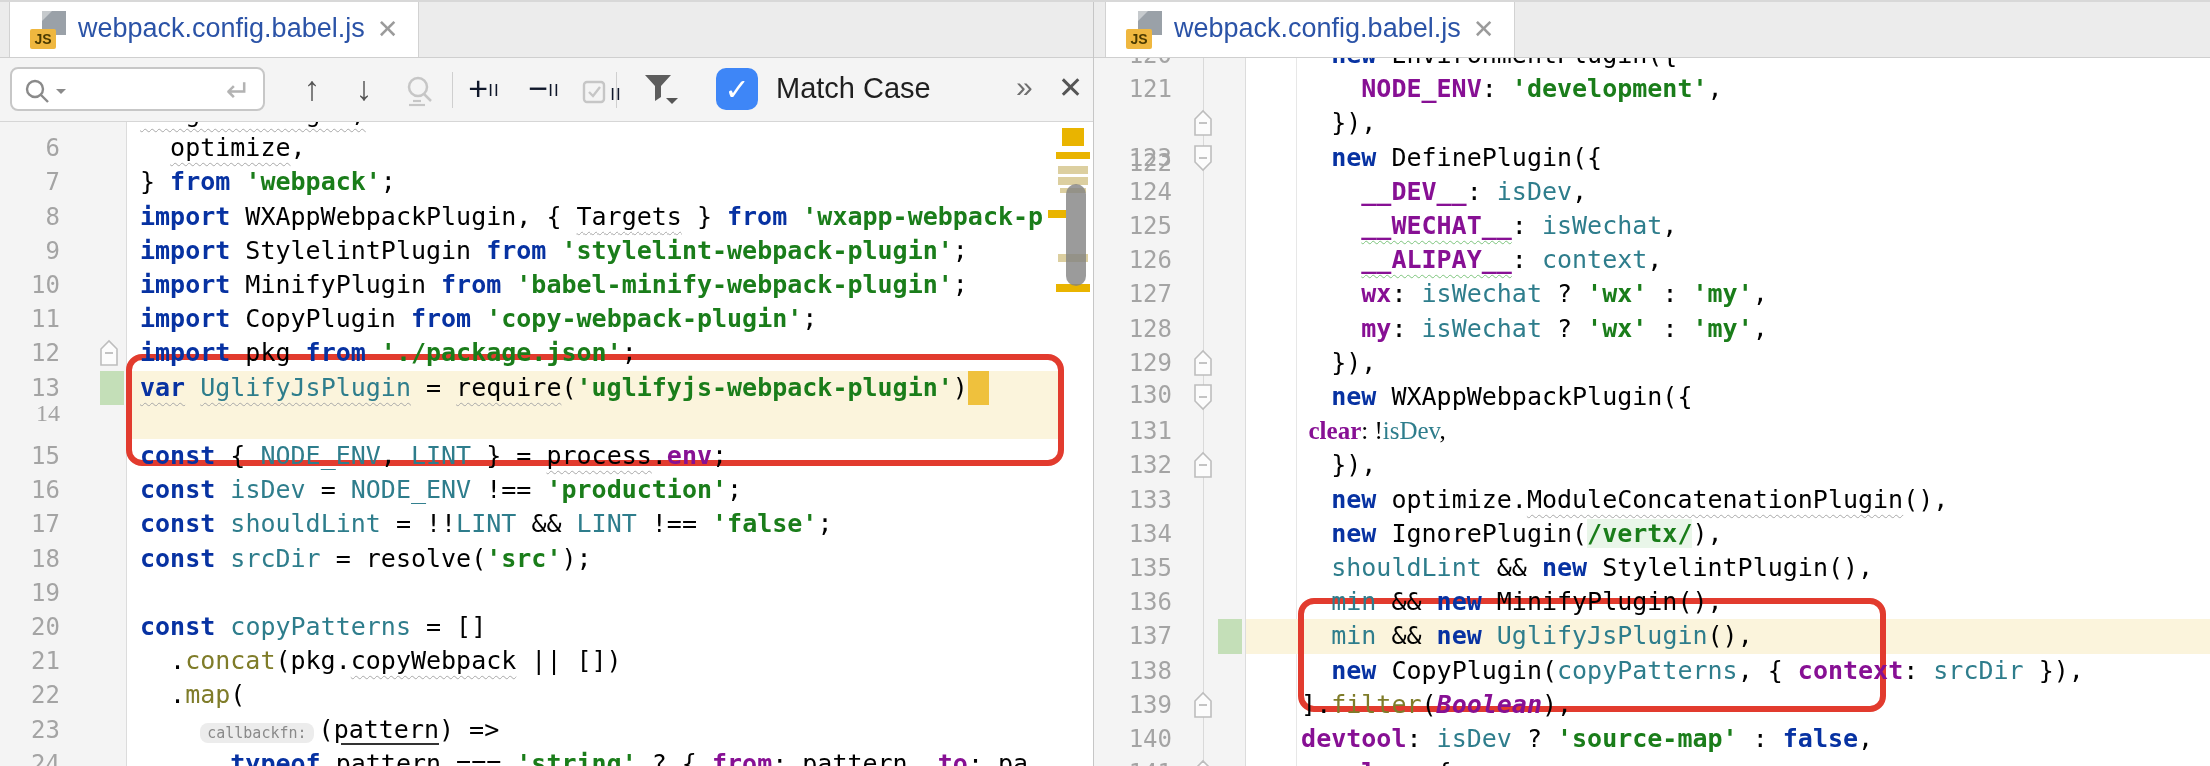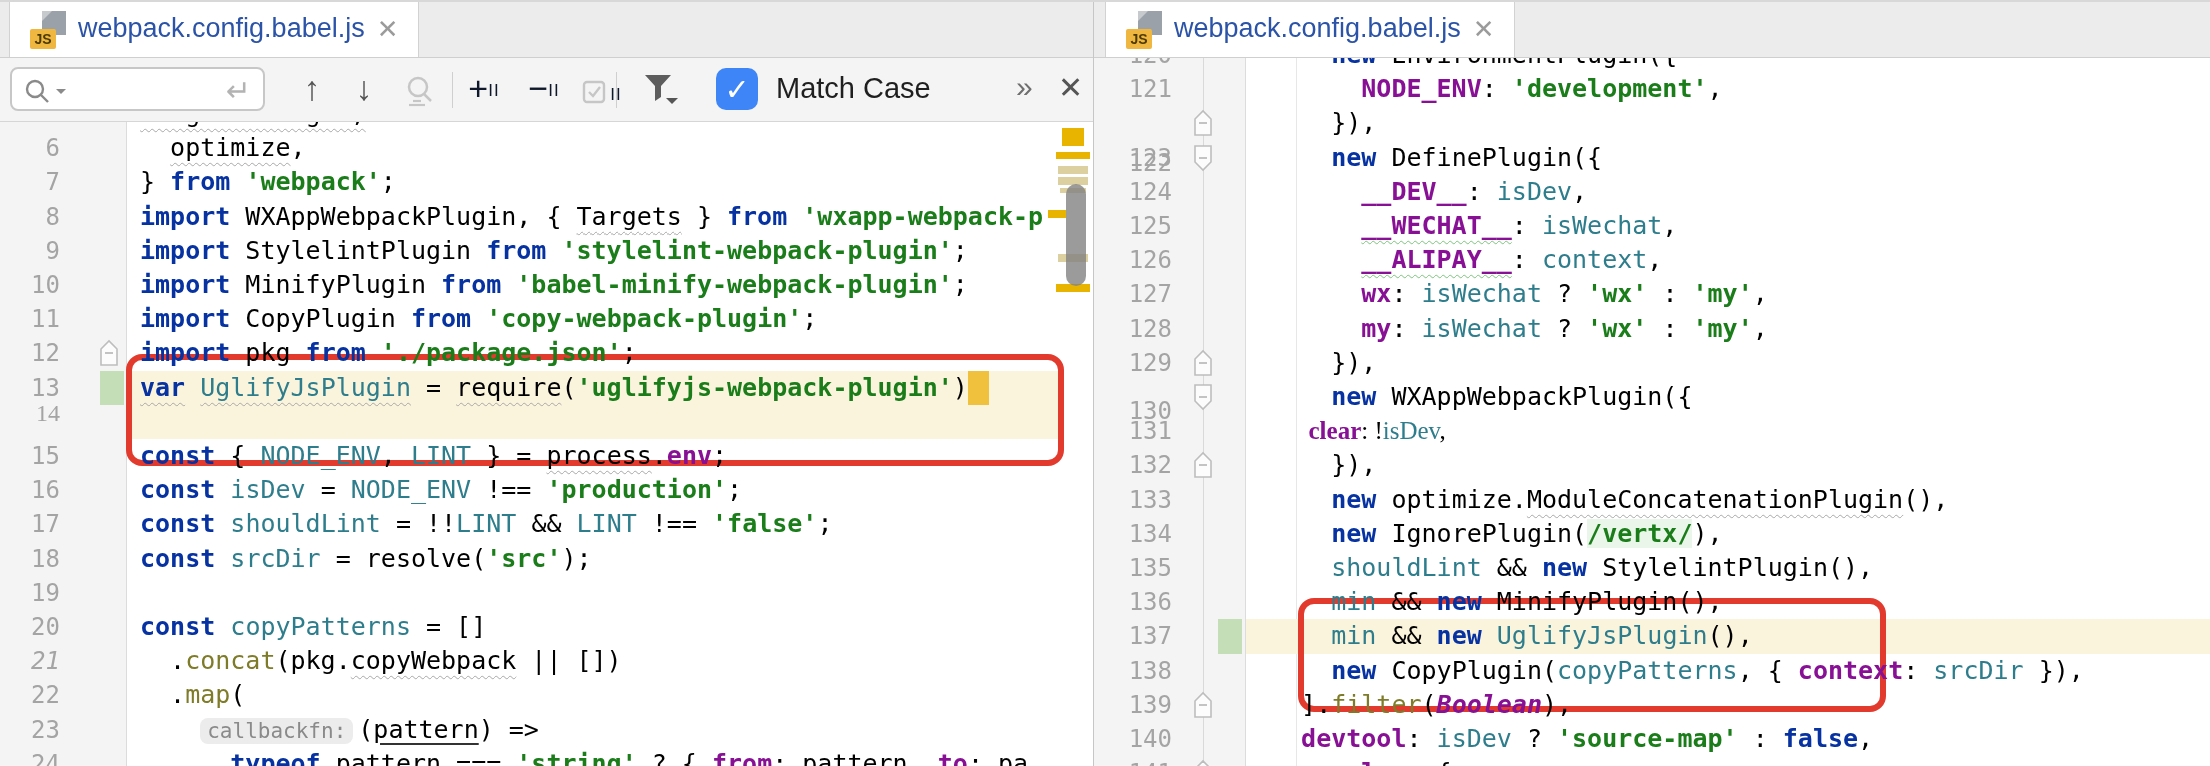--- a/index.html
+++ b/index.html
@@ -50,21 +50,21 @@
   .s{color:#1a7d1a;font-weight:bold;}
   .p{color:#871094;font-weight:bold;}
   .v{color:#2e7d8c;}
   .f{color:#7f7c29;}
   .t{color:#000;}
   .pbi{color:#871094;font-weight:bold;font-style:italic;}
   .re{color:#1a7d1a;font-weight:bold;background:#e9f6e9;}
   .w{text-decoration-line:underline;text-decoration-style:wavy;text-decoration-color:#a8a8a8;text-decoration-thickness:1px;text-underline-offset:6px;}
   .wg{text-decoration-line:underline;text-decoration-style:wavy;text-decoration-color:#7cc47c;text-decoration-thickness:1px;text-underline-offset:6px;}
   .u{text-decoration-line:underline;text-decoration-style:solid;text-decoration-color:#333;text-underline-offset:5px;margin-top:36px;}
-  .h{font-family:"DejaVu Sans Mono",monospace;font-size:21px;color:#8a8a8a;background:#ececec;border-radius:8px;padding:1px 7px;margin-right:5px;}
+  .h{font-family:"DejaVu Sans Mono",monospace;font-size:15px;color:#8a8a8a;background:#ececec;border-radius:8px;padding:1px 7px;margin-right:5px;}
   .hl-row{position:absolute;background:#fbf4dc;}
   .change-bar{position:absolute;background:#c4dfb8;}
   .fold-marker{position:absolute;}
   .fold-line{position:absolute;width:1px;background:#d9d9d9;}
   .annotation-box{position:absolute;border:6px solid #e23b2e;border-radius:16px;pointer-events:none;}
   .caret-block{position:absolute;background:#efc13d;}
   .stripe-mark{position:absolute;}
   .scroll-thumb{position:absolute;background:rgba(130,130,130,0.8);border-radius:10px;}
   #pane-divider{position:absolute;left:1093px;top:0;width:1px;height:766px;background:#c6c6c6;}
   #top-edge{position:absolute;left:0;top:0;width:2210px;height:2px;background:#d8d8d8;}
@@ -189,21 +189,21 @@
         <div class="line-num" style="left: 2px; width: 58px; top: 351.2px;">16</div>
         <div class="code-line" style="left: 140px; top: 351.2px;"><span class="tok k">const</span><span class="tok t"> </span><span class="tok v">isDev</span><span class="tok t"> = </span><span class="tok v">NODE_ENV</span><span class="tok t"> !== </span><span class="tok s">'production'</span><span class="tok t">;</span></div>
         <div class="line-num" style="left: 2px; width: 58px; top: 385.4px;">17</div>
         <div class="code-line" style="left: 140px; top: 385.4px;"><span class="tok k">const</span><span class="tok t"> </span><span class="tok v">shouldLint</span><span class="tok t"> = !!</span><span class="tok v">LINT</span><span class="tok t"> &amp;&amp; </span><span class="tok v">LINT</span><span class="tok t"> !== </span><span class="tok s">'false'</span><span class="tok t">;</span></div>
         <div class="line-num" style="left: 2px; width: 58px; top: 419.6px;">18</div>
         <div class="code-line" style="left: 140px; top: 419.6px;"><span class="tok k">const</span><span class="tok t"> </span><span class="tok v">srcDir</span><span class="tok t"> = resolve(</span><span class="tok s">'src'</span><span class="tok t">);</span></div>
         <div class="line-num" style="left: 2px; width: 58px; top: 453.8px;">19</div>
         <div class="code-line" style="left: 140px; top: 453.8px;"></div>
         <div class="line-num" style="left: 2px; width: 58px; top: 488px;">20</div>
         <div class="code-line" style="left: 140px; top: 488px;"><span class="tok k">const</span><span class="tok t"> </span><span class="tok v">copyPatterns</span><span class="tok t"> = []</span></div>
-        <div class="line-num" style="left: 2px; width: 58px; top: 522.2px; font-style: italic;">21</div>
+        <div class="line-num" style="left: 2px; width: 58px; top: 522.2px;">21</div>
         <div class="code-line" style="left: 140px; top: 522.2px;"><span class="tok t">  .</span><span class="tok f">concat</span><span class="tok t">(pkg.</span><span class="tok t w">copyWebpack</span><span class="tok t"> || [])</span></div>
         <div class="line-num" style="left: 2px; width: 58px; top: 556.4px;">22</div>
         <div class="code-line" style="left: 140px; top: 556.4px;"><span class="tok t">  .</span><span class="tok f">map</span><span class="tok t">(</span></div>
         <div class="line-num" style="left: 2px; width: 58px; top: 590.6px;">23</div>
         <div class="code-line" style="left: 140px; top: 590.6px;"><span class="tok t">    </span><span class="h">callbackfn:</span><span class="tok t">(</span><span class="tok t u">pattern</span><span class="tok t">) =&gt;</span></div>
         <div class="line-num" style="left: 2px; width: 58px; top: 624.8px;">24</div>
         <div class="code-line" style="left: 140px; top: 624.8px;"><span class="tok t">      </span><span class="tok k">typeof</span><span class="tok t"> pattern === </span><span class="tok s">'string'</span><span class="tok t"> ? { </span><span class="tok p">from</span><span class="tok t">: pattern, </span><span class="tok p">to</span><span class="tok t">: pa</span></div>
       </div>
   </div>
 
@@ -259,21 +259,21 @@
         <div class="line-num" style="left: 4px; width: 74px; top: 151px;">125</div>
         <div class="code-line" style="left: 177px; top: 151px;"><span class="tok t">      </span><span class="tok p wg">__WECHAT__</span><span class="tok t">: </span><span class="tok v">isWechat</span><span class="tok t">,</span></div>
         <div class="line-num" style="left: 4px; width: 74px; top: 185.2px;">126</div>
         <div class="code-line" style="left: 177px; top: 185.2px;"><span class="tok t">      </span><span class="tok p wg">__ALIPAY__</span><span class="tok t">: </span><span class="tok v">context</span><span class="tok t">,</span></div>
         <div class="line-num" style="left: 4px; width: 74px; top: 219.4px;">127</div>
         <div class="code-line" style="left: 177px; top: 219.4px;"><span class="tok t">      </span><span class="tok p">wx</span><span class="tok t">: </span><span class="tok v">isWechat</span><span class="tok t"> ? </span><span class="tok s">'wx'</span><span class="tok t"> : </span><span class="tok s">'my'</span><span class="tok t">,</span></div>
         <div class="line-num" style="left: 4px; width: 74px; top: 253.6px;">128</div>
         <div class="code-line" style="left: 177px; top: 253.6px;"><span class="tok t">      </span><span class="tok p">my</span><span class="tok t">: </span><span class="tok v">isWechat</span><span class="tok t"> ? </span><span class="tok s">'wx'</span><span class="tok t"> : </span><span class="tok s">'my'</span><span class="tok t">,</span></div>
         <div class="line-num" style="left: 4px; width: 74px; top: 287.8px;">129</div>
         <div class="code-line" style="left: 177px; top: 287.8px;"><span class="tok t">    }),</span></div>
-        <div class="line-num" style="left: 4px; width: 74px; top: 336px;">130</div>
+        <div class="line-num" style="left: 4px; width: 74px; top: 320px;">130</div>
         <div class="code-line" style="left: 177px; top: 322px;"><span class="tok t">    </span><span class="tok k">new</span><span class="tok t"> WXAppWebpackPlugin({</span></div>
         <div class="line-num" style="left: 4px; width: 74px; top: 356.2px;">131</div>
         <div class="code-line" style="left: 177px; top: 356.2px; font-family: Liberation Serif, serif;"><span class="tok t">      </span><span class="tok p">clear</span><span class="tok t">: !</span><span class="tok v">isDev</span><span class="tok t">,</span></div>
         <div class="line-num" style="left: 4px; width: 74px; top: 390.4px;">132</div>
         <div class="code-line" style="left: 177px; top: 390.4px;"><span class="tok t">    }),</span></div>
         <div class="line-num" style="left: 4px; width: 74px; top: 424.6px;">133</div>
         <div class="code-line" style="left: 177px; top: 424.6px;"><span class="tok t">    </span><span class="tok k">new</span><span class="tok t"> optimize.</span><span class="tok t w">ModuleConcatenationPlugin</span><span class="tok t">(),</span></div>
         <div class="line-num" style="left: 4px; width: 74px; top: 458.8px;">134</div>
         <div class="code-line" style="left: 177px; top: 458.8px;"><span class="tok t">    </span><span class="tok k">new</span><span class="tok t"> IgnorePlugin(</span><span class="tok re">/vertx/</span><span class="tok t">),</span></div>
         <div class="line-num" style="left: 4px; width: 74px; top: 493px;">135</div>

